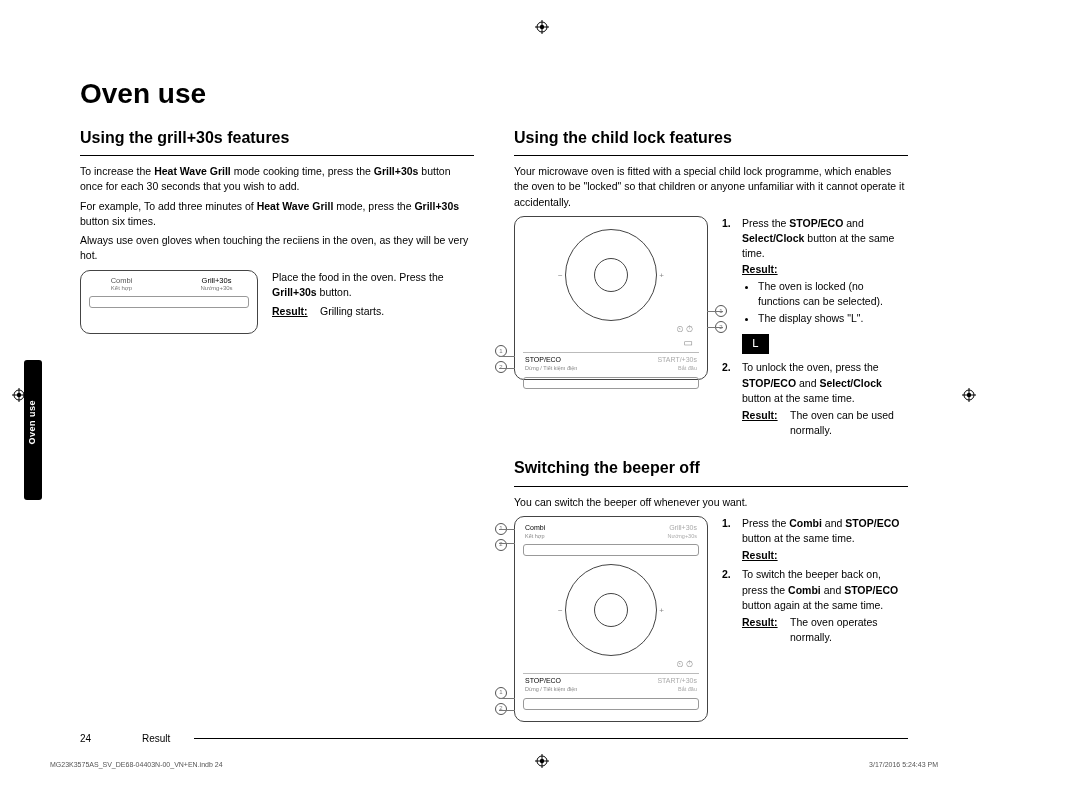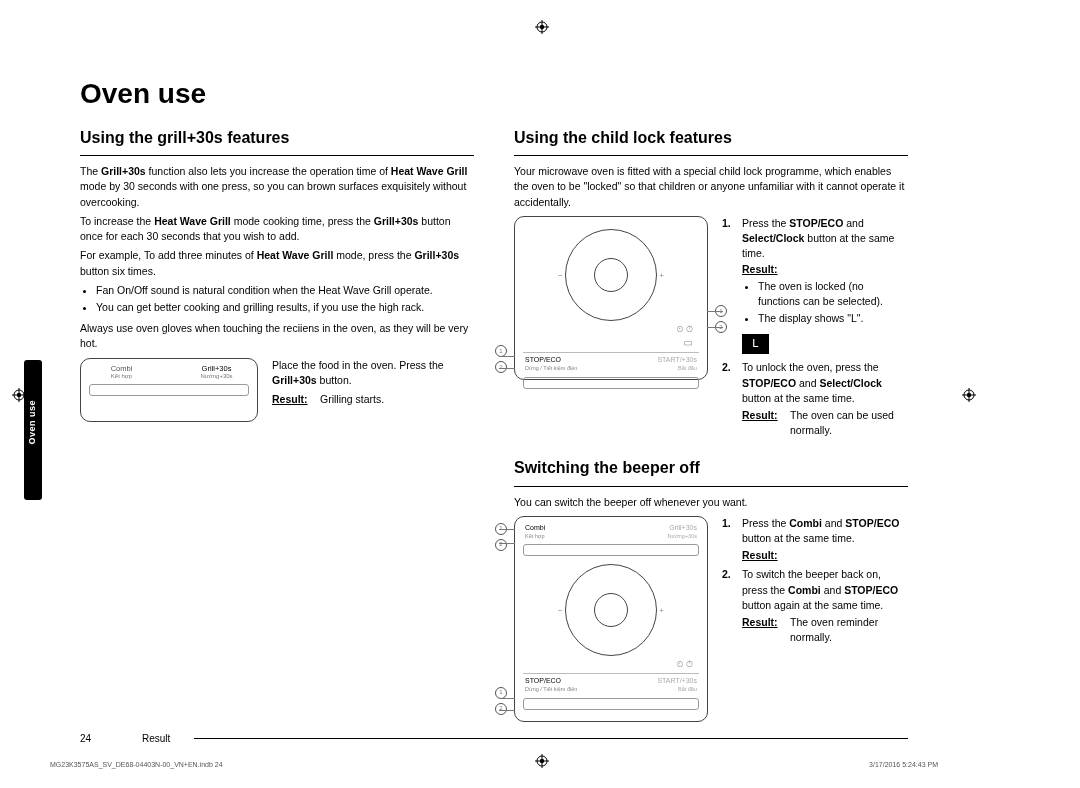--- a/index.html
+++ b/index.html
@@ -100,33 +100,26 @@
 
   <h1>Oven use</h1>
 
   <div class="columns">
 
     <div class="col">
       <h2>Using the grill+30s features</h2>
       <div class="hr"></div>
 
       <p>
-        <span>The </span><b>Grill+30s</b><span> function also lets you increase the operation time of </span><b>Heat Wave Grill</b><span> mode by 30 seconds with one press, so you can brown surfaces exquisitely without overcooking.</span>
-      </p>
-      <p>
         <span>To increase the </span><b>Heat Wave Grill</b><span> mode cooking time, press the </span><b>Grill+30s</b><span> button once for each 30 seconds that you wish to add.</span>
       </p>
       <p>
         <span>For example, To add three minutes of </span><b>Heat Wave Grill</b><span> mode, press the </span><b>Grill+30s</b><span> button six times.</span>
       </p>
 
-      <ul class="bul">
-        <li>Fan On/Off sound is natural condition when the Heat Wave Grill operate.</li>
-        <li>You can get better cooking and grilling results, if you use the high rack.</li>
-      </ul>
 
       <p>Always use oven gloves when touching the reciiens in the oven, as they will be very hot.</p>
 
       <div class="flex-row">
         <div class="panel-box" style="width:160px;height:50px;">
           <div class="panel-grid">
             <div class="panel-cell">
                 <div class="t">Combi</div>
                 <div class="s">Kết hợp</div>
               </div>
@@ -259,21 +252,21 @@
                   <div class="a"><span class="result-label">Result:</span></div>
                 </div>
               </div>
             </div>
             <div class="row">
               <div class="n">2.</div>
               <div class="t">
                 <span>To switch the beeper back on, press the </span><b>Combi</b><span> and </span><b>STOP/ECO</b><span> button again at the same time.</span>
                 <div class="res-indent">
                   <div class="a"><span class="result-label">Result:</span></div>
-                  <div class="b">The oven reminder normally.</div>
+                  <div class="b">The oven operates normally.</div>
                 </div>
               </div>
             </div>
           </div>
         </div>
       </div>
 
     </div>
   </div>
 

